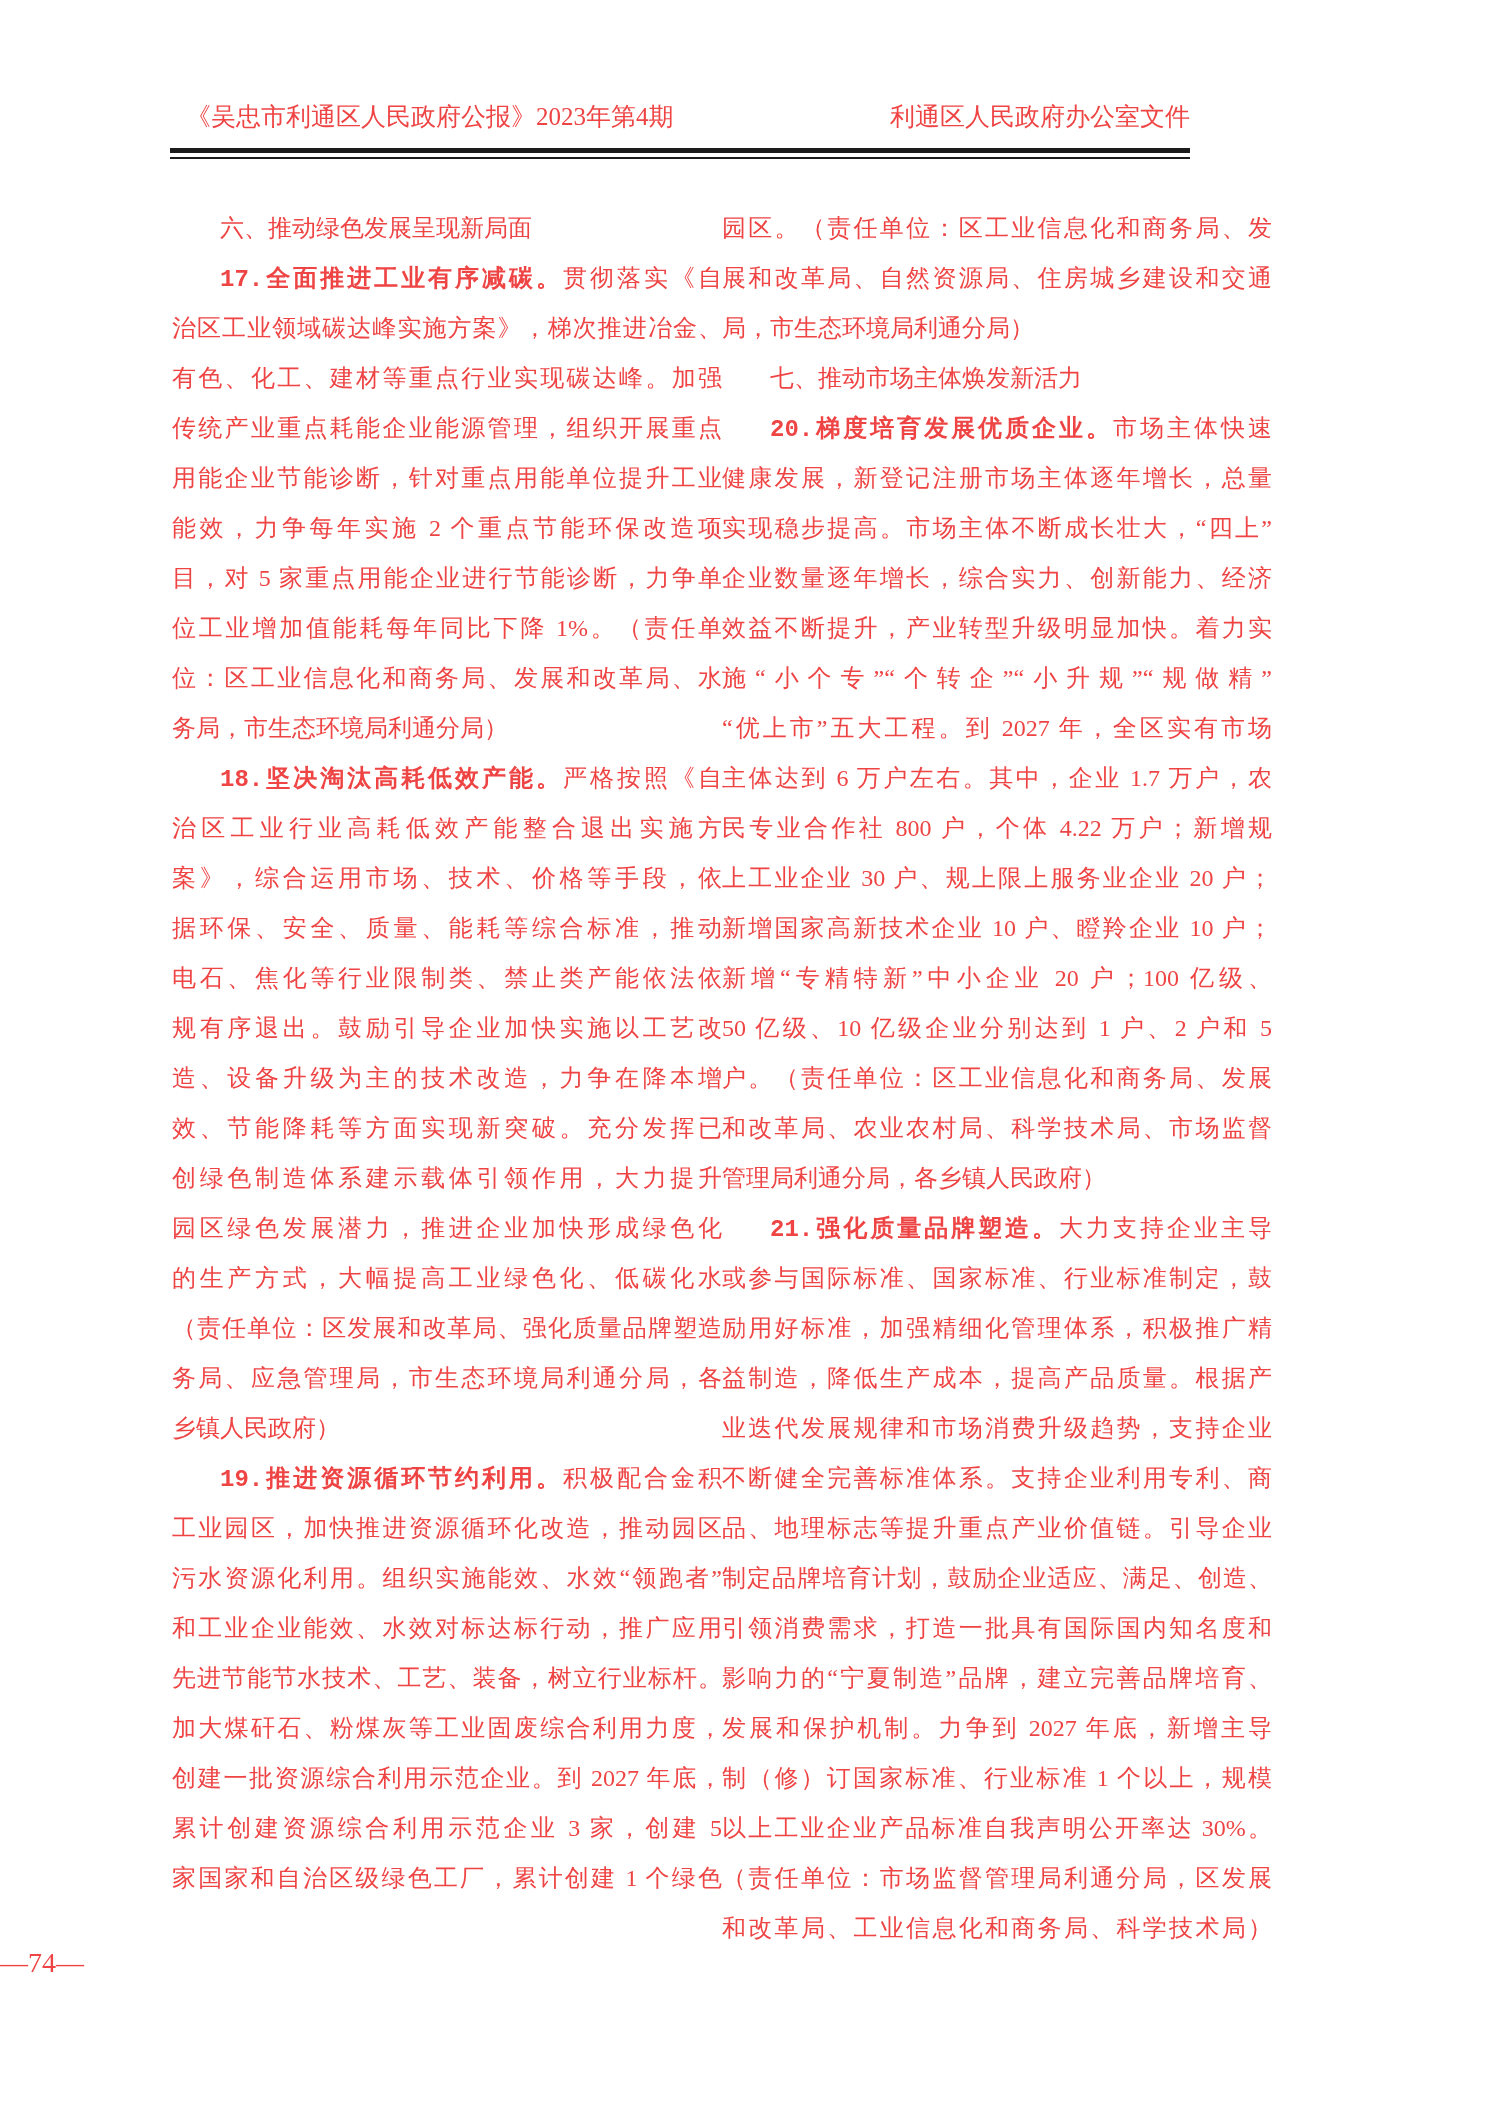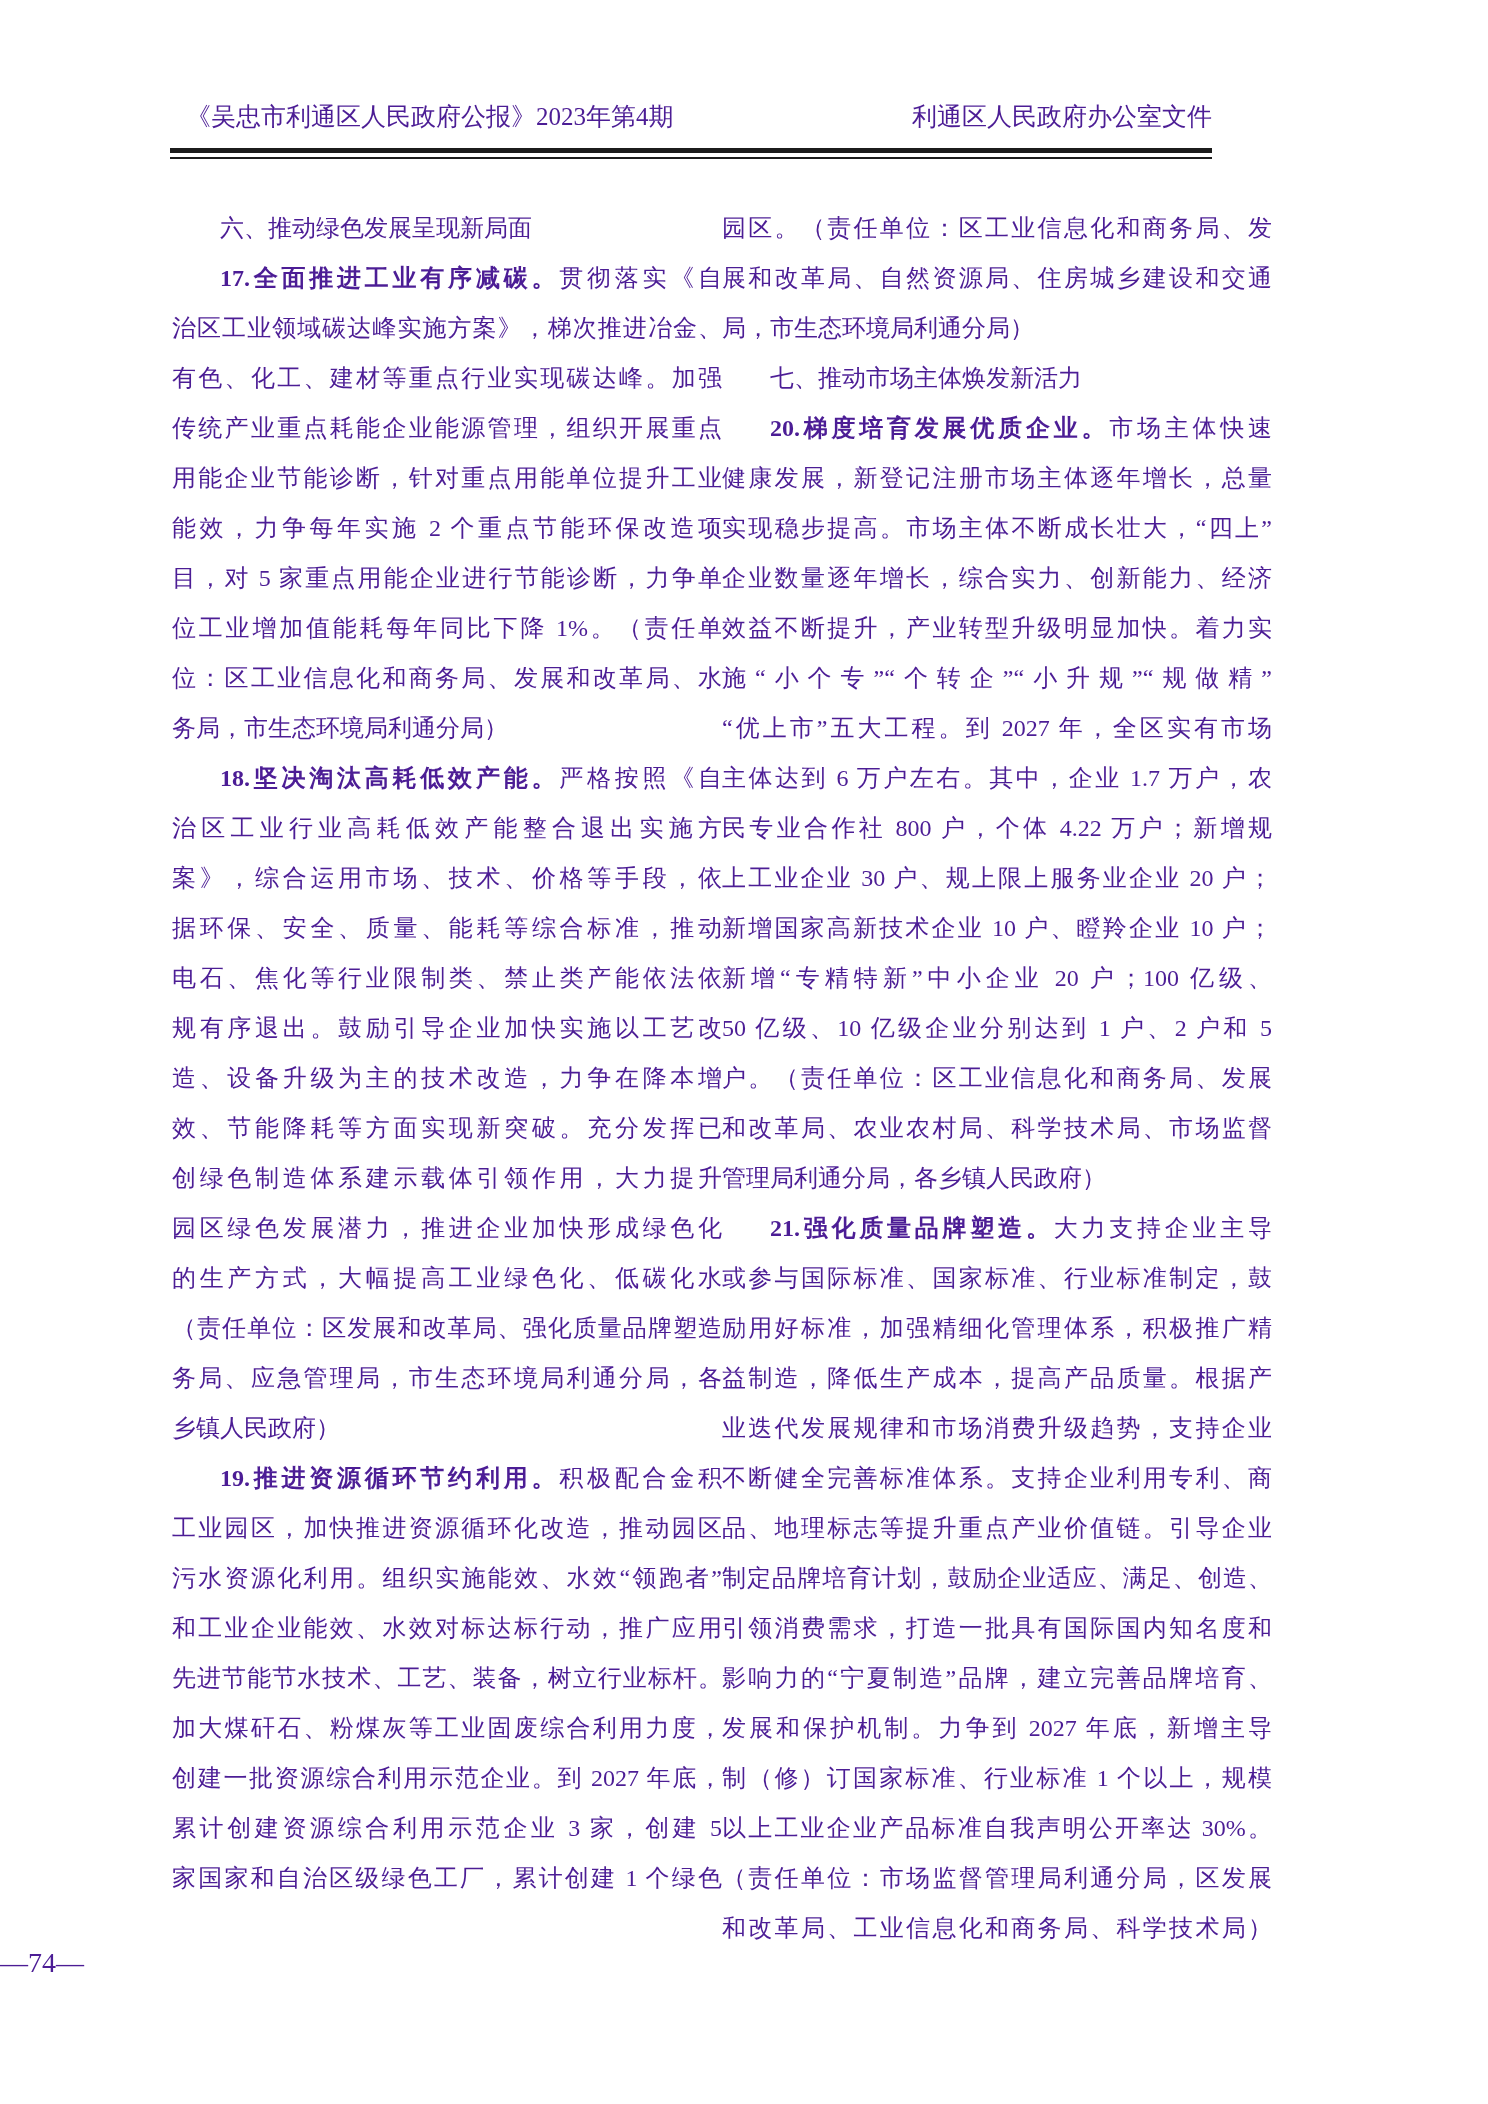--- a/index.html
+++ b/index.html
@@ -1,23 +1,22 @@
 <!DOCTYPE html>
 <html><head>
 <meta charset="utf-8">
 <style>
   html,body { margin:0; padding:0; background:#ffffff; }
   .page {
     position:relative;
     width:1364px; height:2104px;
     background:#ffffff;
-    color:#4c1d95;
+    color:#ef4444;
     font-family:"Liberation Serif","DejaVu Serif",serif;
     overflow:hidden;
-    padding-left:22px;
   }
   .header {
     position:absolute; top:100px; left:172px; right:174px;
     display:flex; justify-content:space-between; align-items:baseline;
     font-size:25px; line-height:34px; white-space:nowrap;
   }
   .header .h-left { padding-left:14px; }
   .divider { position:absolute; top:148px; left:170px; right:174px; }
   .divider .rule-thick { border-top:5px solid #1c1c1c; margin-bottom:4px; }
   .divider .rule-thin  { border-top:2px solid #1c1c1c; }
@@ -30,21 +29,21 @@
     height:50px; line-height:50px;
     font-size:24px;
     text-align:justify;
     text-align-last:justify;
     -moz-text-align-last:justify;
     overflow:hidden;
     white-space:normal;
   }
   .line.short { text-align-last:left; -moz-text-align-last:left; }
   .line.indent { text-indent:2em; }
-  .lead { font-weight:bold; }
+  .lead { font-weight:bold;font-family:Liberation Mono, monospace; }
   .footer {
     position:absolute; top:1946px; left:0; width:100%;
     text-align:left; font-size:28px; line-height:34px;
   }
 </style>
 </head>
 <body>
 
 <div class="page">
 

